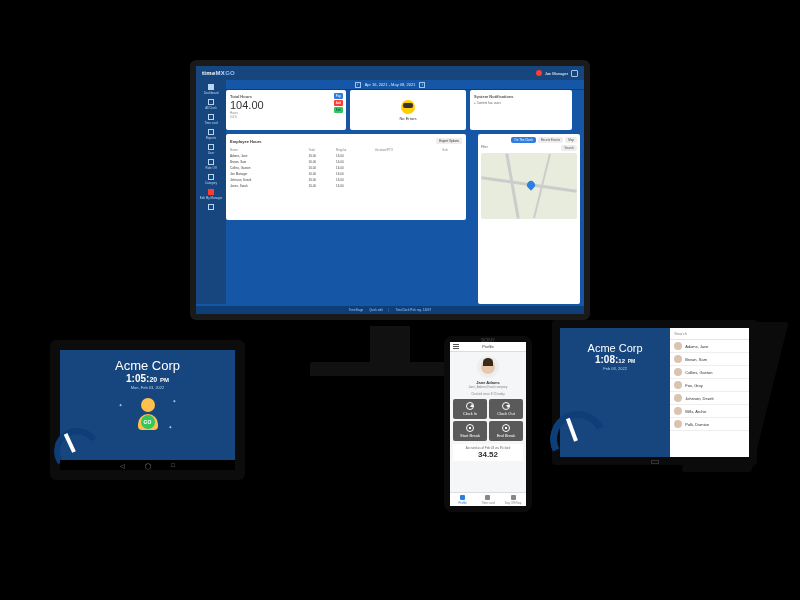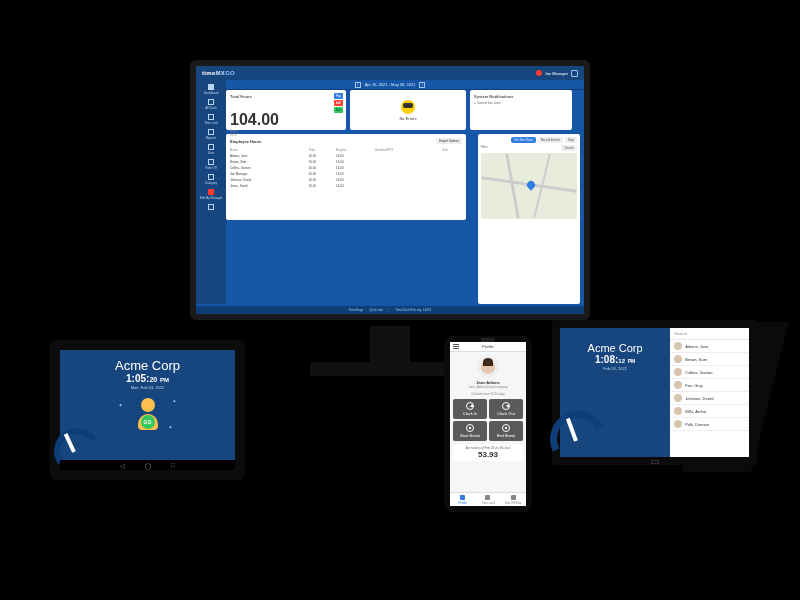--- a/index.html
+++ b/index.html
@@ -24,21 +24,21 @@
   .sidebar-d { position:absolute; left:0; top:14px; width:30px; bottom:10px; background:#17457d; display:flex; flex-direction:column; align-items:center; padding-top:4px; color:#b8d6f2; }
   .sb-item { display:flex; flex-direction:column; align-items:center; gap:1px; margin-bottom:4px; font-size:3px; text-align:center; width:100%; }
   .sb-ico { width:6px; height:6px; border:1px solid #b8d6f2; }
   .sb-ico.solid { background:#b8d6f2; border:none; }
   .sb-ico.red { background:#ff3b30; border:none; }
   .card-row { display:flex; gap:4px; }
   .card { background:#fff; color:#333; border-radius:2px; padding:4px; position:relative; }
   .card.h1 { width:120px; height:40px; }
   .card.h2 { width:116px; height:40px; display:flex; align-items:center; justify-content:center; flex-direction:column; }
   .card.h3 { width:102px; height:40px; }
-  .big-num { font-size:16px; font-weight:bold;margin-top:12px; }
+  .big-num { font-size:11px; font-weight:normal; }
   .card-ttl { font-size:4px; color:#555; font-weight:bold; }
   .pills { position:absolute; right:3px; top:3px; display:flex; flex-direction:column; gap:1px;}
   .pill { font-size:3px; padding:1px 2px; border-radius:1px; color:#fff; }
   .pill.blue { background:#2f7de1; } .pill.red { background:#ff3b30; } .pill.green{background:#34c759;color:#055;}
   .emoji-face{ width:14px;height:14px;background:#ffce00;border-radius:50%;position:relative;}
   .emoji-face:before{content:"";position:absolute;left:2px;top:3px;width:10px;height:5px;background:#333;border-radius:2px;}
   .notif-list{font-size:3px;color:#666;margin-top:2px;display:flex;flex-direction:column;gap:1px;}
   .notif-list div:before{content:"● ";color:#888;}
   .tbl-card{ background:#fff; color:#333; border-radius:2px; padding:4px; margin-top:4px; width:240px; height:86px;}
   .tbl-head{display:flex;justify-content:space-between;align-items:center;}
@@ -349,21 +349,21 @@
           <span class="ico sq"></span>
           <span>Start Break</span>
         </div>
       <div class="pbtn">
           <span class="ico sq"></span>
           <span>End Break</span>
         </div>
     </div>
     <div class="acc">
       <div>Accrued as of Feb 03 via IN clock</div>
-      <div class="an">53.93</div>
+      <div class="an">34.52</div>
     </div>
     <div class="ph-bot">
       <div class="act">
           <span class="bi"></span>
           <span>Profile</span>
         </div>
       <div>
           <span class="bi"></span>
           <span>Time card</span>
         </div>

